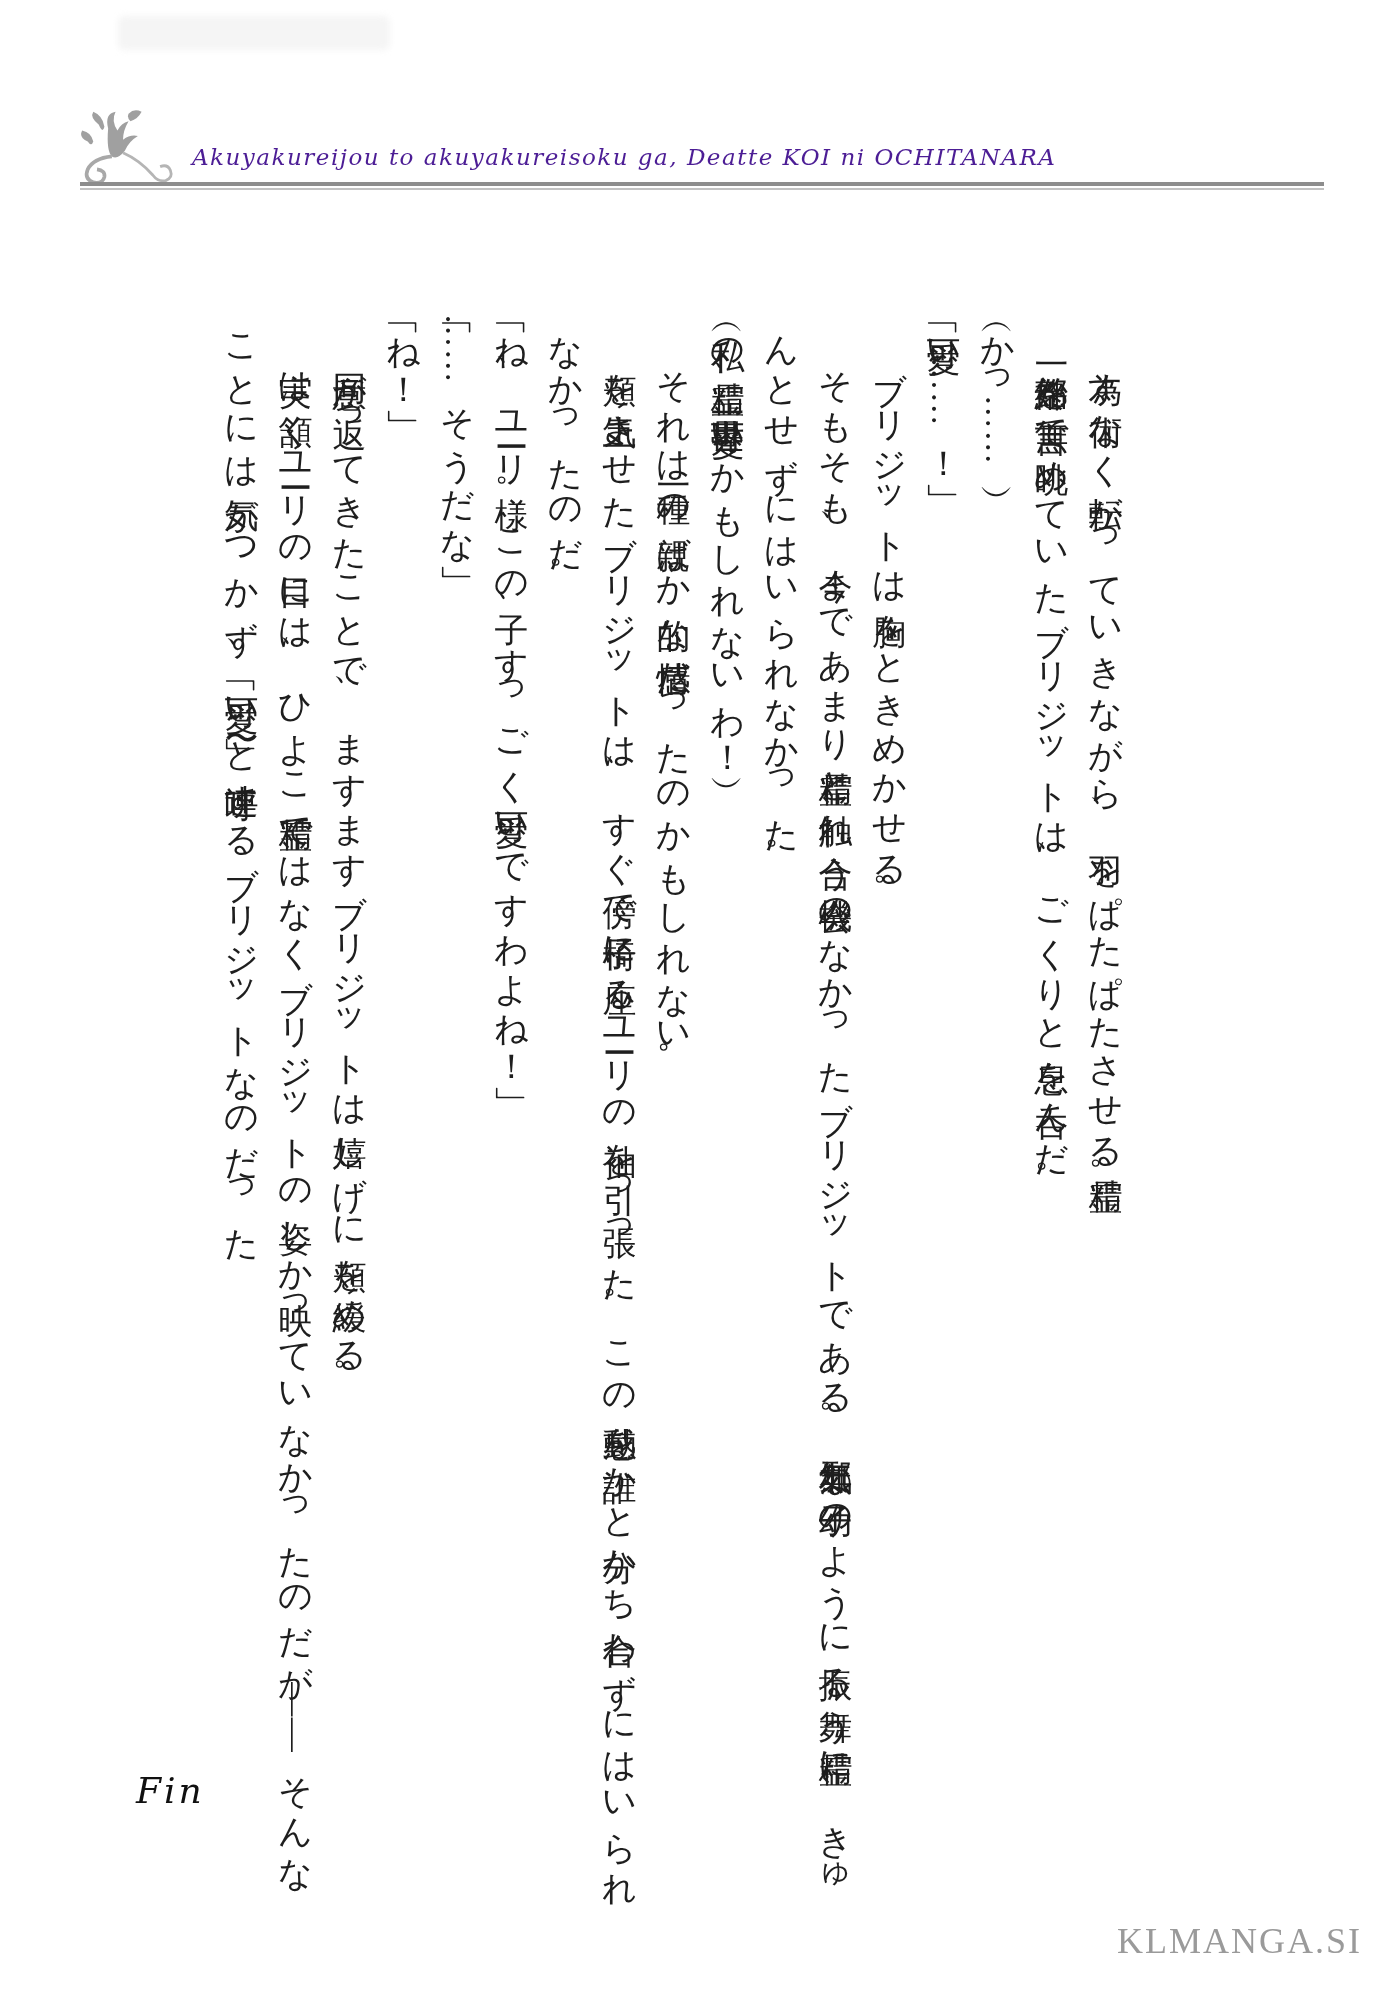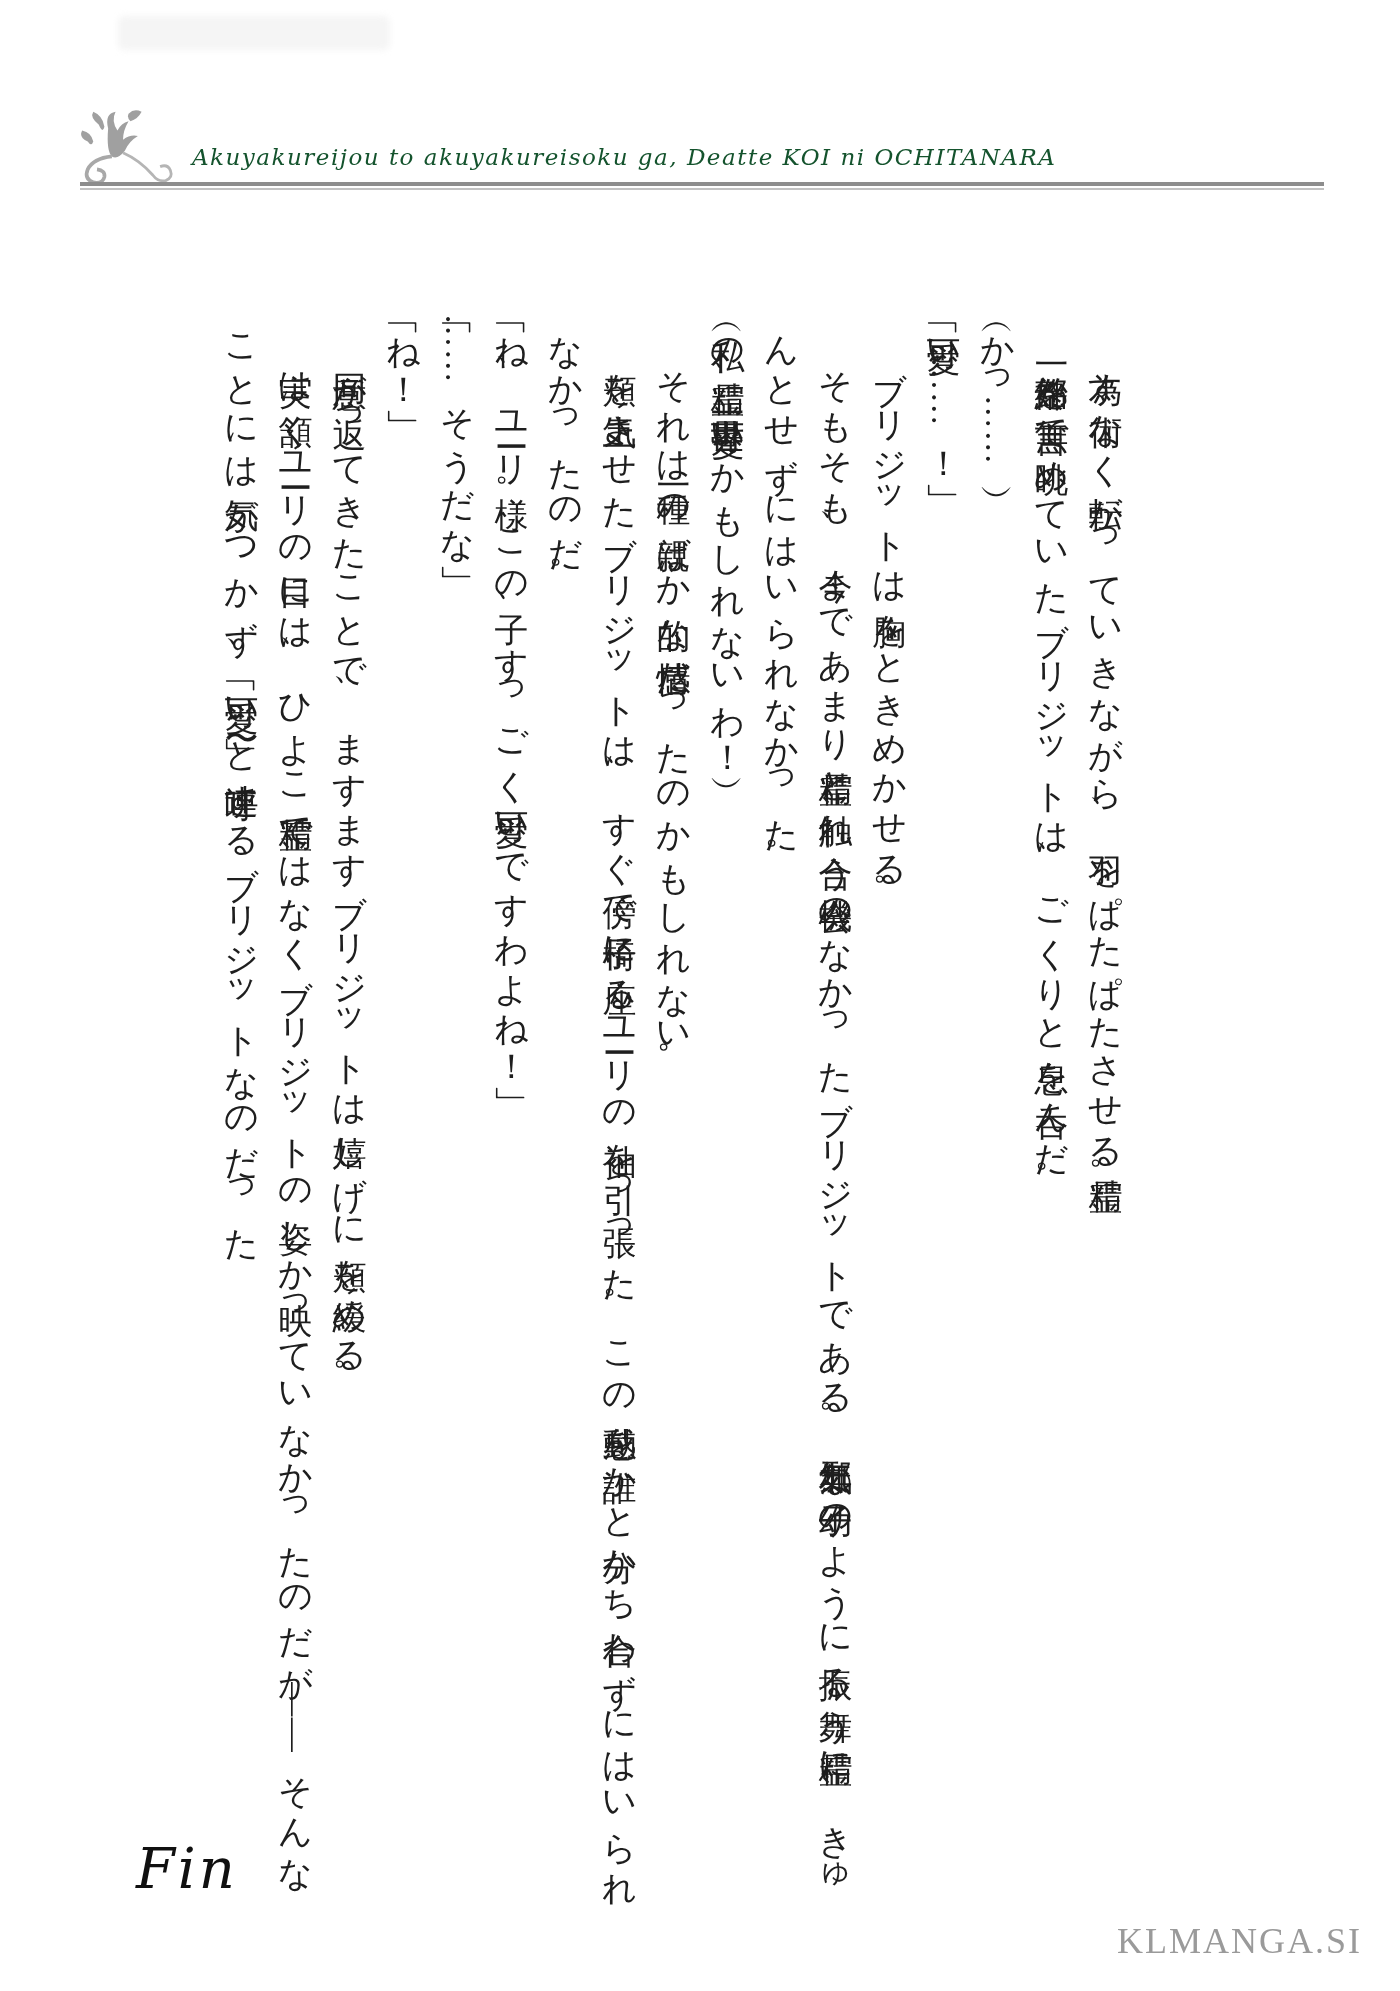--- a/index.html
+++ b/index.html
@@ -12,42 +12,42 @@
   .ghost-mark{
     position:absolute;left:118px;top:16px;width:272px;height:34px;
     background:#f5f5f5;filter:blur(3px);border-radius:6px;
   }
 
   
   .header{position:absolute;left:80px;top:108px;width:1244px;height:84px;}
   .flourish{position:absolute;left:0px;top:2px;width:112px;height:78px;}
   .series-title{
     position:absolute;left:112px;top:36px;
-    font-style:italic;font-size:23px;color:#14532d;letter-spacing:1.5px;
+    font-style:italic;font-size:23px;color:#4c1d95;letter-spacing:1.5px;
     white-space:nowrap;font-family:"DejaVu Serif","Liberation Serif",serif;
   }
   .header-rule{position:absolute;left:0;top:74px;width:1244px;}
   .header-rule .thick{height:4px;background:#8d8d8d;}
   .header-rule .thin{height:2px;background:#c2c2c2;margin-top:2px;}
 
   
   .novel-text{
     position:absolute;top:312px;right:268px;height:1594px;
     writing-mode:vertical-rl;-ms-writing-mode:tb-rl;
     font-size:34px;line-height:54px;letter-spacing:1.4px;
     color:#1e1e1e;text-align:start;
     font-family:"Liberation Serif","DejaVu Serif",serif;
   }
   .novel-text p{margin:0;padding:0;}
   .novel-text p.indent{text-indent:35.4px;}
 
   
   .fin{
-    position:absolute;left:136px;top:1836px;
-    font-size:56px;font-style:italic;color:#101010;
+    position:absolute;left:136px;top:1770px;
+    font-size:36px;font-style:italic;color:#101010;
     font-family:"DejaVu Serif","Liberation Serif",serif;letter-spacing:3px;
   }
 
   
   .site-watermark{
     position:absolute;right:38px;top:1920px;
     font-size:36px;color:#9a9a9a;letter-spacing:2px;
     font-family:"Liberation Serif","DejaVu Serif",serif;
   }
 </style>

